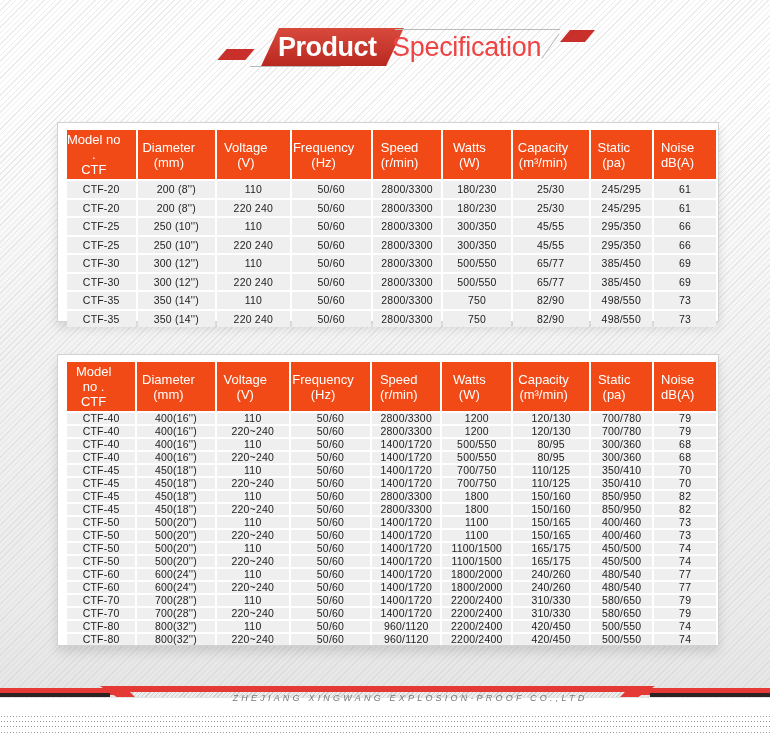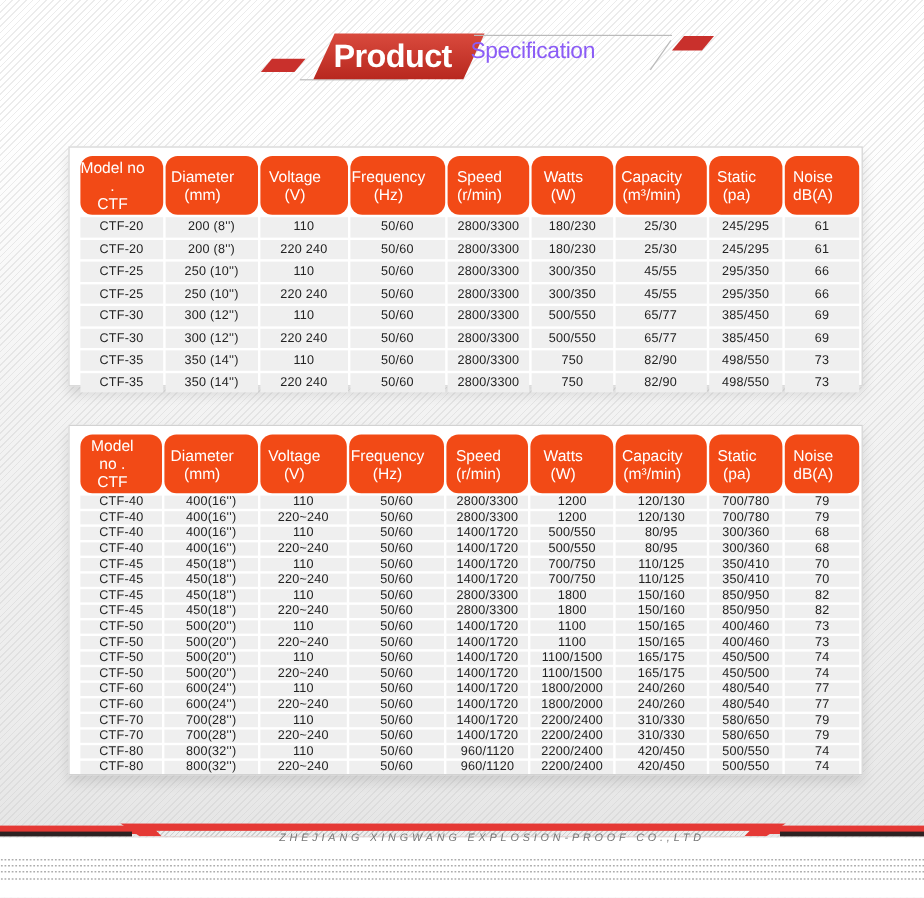--- a/index.html
+++ b/index.html
@@ -5,33 +5,33 @@
   html,body{margin:0;padding:0;}
   body{width:770px;height:748px;position:relative;overflow:hidden;background:#fff;font-family:"Liberation Sans",sans-serif;}
   .bg{position:absolute;left:0;top:0;width:770px;height:748px;
     background:
       repeating-linear-gradient(135deg, rgba(255,255,255,0) 0px, rgba(255,255,255,0) 3px, rgba(200,200,200,0.35) 3px, rgba(200,200,200,0.35) 4px),
       linear-gradient(#ffffff 0px, #ffffff 100px, #f3f3f3 340px, #ececec 600px, #e6e6e6 690px);}
   .title-wrap{position:absolute;left:220px;top:22px;width:360px;height:50px;}
   .title-red-small{position:absolute;left:2px;top:27px;width:28px;height:11px;background:#c9302c;transform:skewX(-40deg);}
   .title-red{position:absolute;left:50px;top:6px;width:125px;height:38px;background:linear-gradient(#d94a3d,#b8281f);transform:skewX(-25deg);}
   .title-product{position:absolute;left:58px;top:10px;font-size:27px;font-weight:bold;color:#fff;letter-spacing:-0.5px;}
-  .title-spec{position:absolute;left:172px;top:10px;font-size:19px;color:#8b5cf6;letter-spacing:-0.3px;}
+  .title-spec{position:absolute;left:172px;top:10px;font-size:27px;color:#ef4444;letter-spacing:-0.3px;}
   .title-line-top{position:absolute;left:175px;top:7px;width:165px;height:1px;background:#bbb;}
   .title-line-bot{position:absolute;left:30px;top:44px;width:90px;height:1px;background:#bbb;}
   .title-line-slash{position:absolute;left:330px;top:9px;width:1px;height:30px;background:#bbb;transform:rotate(35deg);}
   .title-red-right{position:absolute;left:345px;top:8px;width:25px;height:12px;background:#c9302c;transform:skewX(-40deg);}
 
   .card{position:absolute;left:57px;width:660px;background:#fff;border:1px solid #d2d2d2;box-shadow:0 6px 10px rgba(0,0,0,0.12);}
   .card1{top:122px;height:198px;}
   .card2{top:354px;height:290px;}
   table{position:absolute;left:7px;border-collapse:separate;border-spacing:2px 2px;}
   .card1 table{top:5px;}
   .card2 table{top:5px;}
-  th{background:#f24a16;color:#fff;font-weight:normal;font-size:13px;line-height:15px;padding:2px 15px 2px 0;text-align:center;vertical-align:middle;border-radius:10px;}
+  th{background:#f24a16;color:#fff;font-weight:normal;font-size:13px;line-height:15px;padding:2px 15px 2px 0;text-align:center;vertical-align:middle;}
   .card1 th{height:30px;}
   .card2 th{height:30px;}
   td{background:#efefef;color:#222;font-size:10.5px;text-align:center;padding:0;letter-spacing:0.2px;}
   .card1 td{height:16.5px;}
   .card2 td{height:11px;line-height:11px;font-size:10.5px;}
   .c0{width:71px}.c1{width:72px}.c2{width:71px}.c3{width:67px}.c4{width:69px}.c5{width:71px}.c6{width:71px}.c7{width:60px}.c8{width:60px}
 
   .footer-band{position:absolute;left:0;top:688px;width:770px;height:7px;background:#e53935;}
   .footer-dark-l{position:absolute;left:0;top:693px;width:110px;height:4px;background:#2d2222;}
   .footer-dark-r{position:absolute;left:650px;top:693px;width:120px;height:4px;background:#2d2222;}

